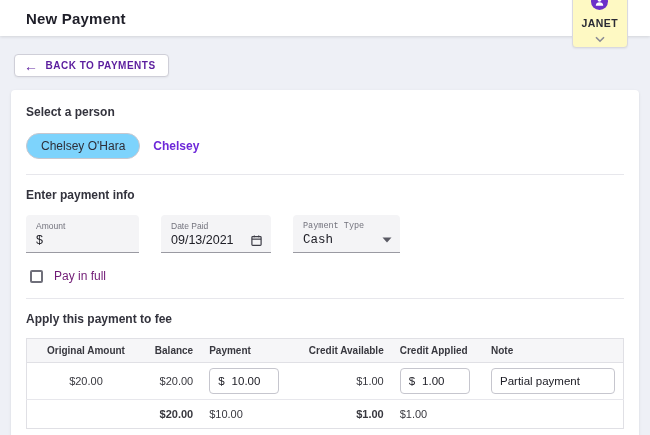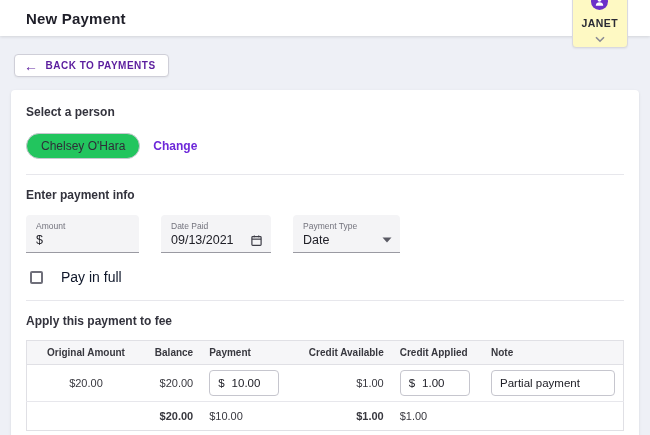--- a/index.html
+++ b/index.html
@@ -46,50 +46,50 @@
     background:#fff; margin:13px 11px 0 11px; border-radius:4px;
     box-shadow:0 1px 3px rgba(0,0,0,.10);
     padding:15px 15px 16px 15px;
   }
   .section-title { font-size:12px; font-weight:bold; color:#33333d; }
   .divider { border:none; border-top:1px solid #e7e7ec; margin:15px 0 13px 0; }
 
   
   .person-row { display:flex; align-items:center; gap:13px; margin-top:14px; }
   .chip {
-    border:1px solid #c7c7cf; border-radius:16px; background:#22c55e;
+    border:1px solid #c7c7cf; border-radius:16px; background:#7dd3fc;
     padding:5px 14px; font-size:12px; color:#2e2e38; cursor:pointer;
   }
   .link { color:#6d28d9; font-size:12px; font-weight:bold; text-decoration:none; cursor:pointer; }
 
   
   .fields-row { display:flex; gap:22px; margin-top:13px; }
   .field {
     background:#f4f4f6; border-bottom:1px solid #9a9aa2;
     border-radius:4px 4px 0 0; padding:6px 8px 5px 10px;
     display:flex; flex-direction:column; justify-content:center;
   }
   .field .flabel { font-size:8.5px; color:#73737d; margin-bottom:2px; }
   .field .fvalue { display:flex; align-items:center; font-size:12.5px; color:#202028; }
   .field input {
     border:none; background:transparent; outline:none;
     font:inherit; color:inherit; width:100%; padding:0;
   }
   .f-amount { width:113px; }
   .f-date { width:110px; }
-  .f-type { width:107px; cursor:pointer; }
+  .f-type { width:107px; cursor:pointer;font-family:Liberation Mono, monospace; }
   .prefix { margin-right:6px; color:#202028; }
   .field-icon { margin-left:auto; display:flex; align-items:center; color:#3c3c46; }
 
   
   .check-row { display:flex; align-items:center; gap:11px; margin:16px 0 0 4px; cursor:pointer; }
   .checkbox {
     width:13px; height:13px; border:2px solid #6f6f7a; border-radius:2px; background:#fff;
   }
-  .check-label { font-size:14px; color:#0f172a;margin-left:7px; }
+  .check-label { font-size:12px; color:#701a75; }
 
   
   .fee-table { width:100%; border-collapse:collapse; margin-top:12px; border:1px solid #e0e0e5; }
   .fee-table th {
     background:#f6f6f8; font-size:10px; font-weight:bold; color:#38383f;
     padding:6px 8px; border-bottom:1px solid #e0e0e5; white-space:nowrap; text-align:left;
   }
   .fee-table td { font-size:11px; color:#38383f; padding:5px 8px; }
   .fee-table tr.data-row td { border-bottom:1px solid #e7e7ec; }
   .c-center { text-align:center !important; }
@@ -132,21 +132,21 @@
     <span>BACK TO PAYMENTS</span>
   </button>
 </div>
 
 <main class="card">
 
   <section>
     <div class="section-title">Select a person</div>
     <div class="person-row">
       <span class="chip">Chelsey O'Hara</span>
-      <a class="link">Change</a>
+      <a class="link">Chelsey</a>
     </div>
   </section>
 
   <hr class="divider">
 
   <section>
     <div class="section-title">Enter payment info</div>
 
     <div class="fields-row">
       <div class="field f-amount">
@@ -167,21 +167,21 @@
               <line x1="8" y1="2.8" x2="8" y2="6"></line>
               <line x1="16" y1="2.8" x2="16" y2="6"></line>
             </svg>
           </span>
         </span>
       </div>
 
       <div class="field f-type">
         <span class="flabel">Payment Type</span>
         <span class="fvalue">
-          <span>Date</span>
+          <span>Cash</span>
           <span class="field-icon">
             <svg width="10" height="6" viewBox="0 0 10 6" fill="#5a5a64">
                 <path d="M0.5 0.5 L9.5 0.5 L5 5.5 Z"></path>
               </svg>
           </span>
         </span>
       </div>
     </div>
 
     <label class="check-row">

